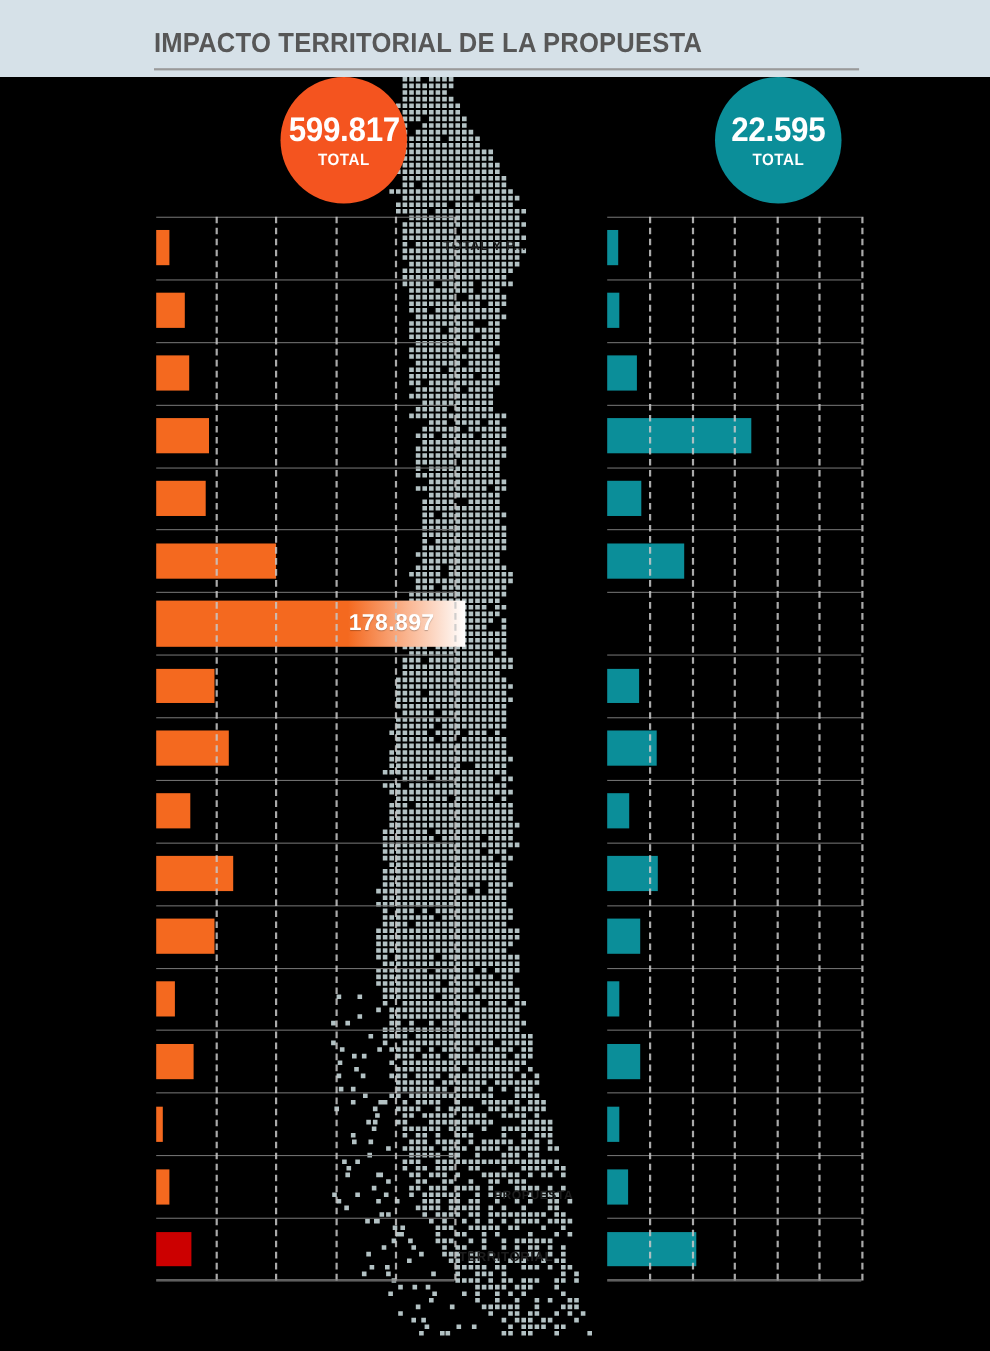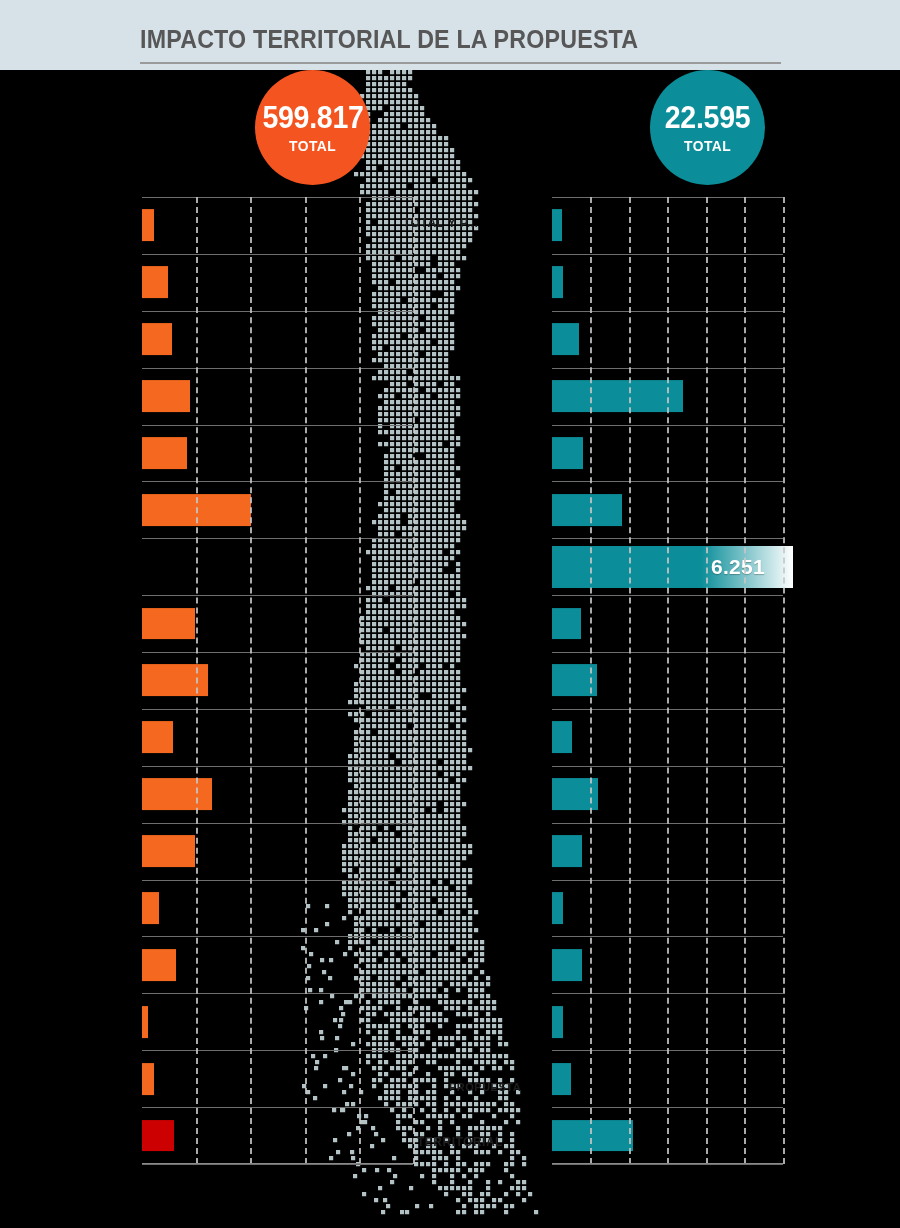--- a/index.html
+++ b/index.html
@@ -117,20 +117,24 @@
           <div class="bar" style="width: 30px; background: rgb(244, 105, 31);"></div>
         </div>
         <div class="row" style="top: 170.647px; height: 56.8824px;">
           <div class="bar" style="width: 48px; background: rgb(244, 105, 31);"></div>
         </div>
         <div class="row" style="top: 227.529px; height: 56.8824px;">
           <div class="bar" style="width: 45px; background: rgb(244, 105, 31);"></div>
         </div>
         <div class="row" style="top: 284.412px; height: 56.8824px;">
           <div class="bar" style="width: 109px; background: rgb(244, 105, 31);"></div>
+        </div>
+        <div class="row highlight" style="top: 341.294px; height: 56.8824px;">
+          <div class="bar" style="width: 281px; height: 42px; background: linear-gradient(to right, rgb(244, 105, 31) 0%, rgb(244, 105, 31) 62%, rgb(255, 255, 255) 100%);"></div>
+          <div class="bar-value" style="right: 18px;">178.897</div>
         </div>
         <div class="row" style="top: 398.176px; height: 56.8824px;">
           <div class="bar" style="width: 53px; background: rgb(244, 105, 31);"></div>
         </div>
         <div class="row" style="top: 455.059px; height: 56.8824px;">
           <div class="bar" style="width: 66px; background: rgb(244, 105, 31);"></div>
         </div>
         <div class="row" style="top: 511.941px; height: 56.8824px;">
           <div class="bar" style="width: 31px; background: rgb(244, 105, 31);"></div>
         </div>
@@ -194,24 +198,20 @@
           <div class="bar" style="width: 27px; background: rgb(11, 142, 153);"></div>
         </div>
         <div class="row" style="top: 170.647px; height: 56.8824px;">
           <div class="bar" style="width: 131px; background: rgb(11, 142, 153);"></div>
         </div>
         <div class="row" style="top: 227.529px; height: 56.8824px;">
           <div class="bar" style="width: 31px; background: rgb(11, 142, 153);"></div>
         </div>
         <div class="row" style="top: 284.412px; height: 56.8824px;">
           <div class="bar" style="width: 70px; background: rgb(11, 142, 153);"></div>
-        </div>
-        <div class="row highlight" style="top: 341.294px; height: 56.8824px;">
-          <div class="bar" style="width: 241px; height: 42px; background: linear-gradient(to right, rgb(11, 142, 153) 0%, rgb(11, 142, 153) 62%, rgb(255, 255, 255) 100%);"></div>
-          <div class="bar-value" style="right: 18px;">6.251</div>
         </div>
         <div class="row" style="top: 398.176px; height: 56.8824px;">
           <div class="bar" style="width: 29px; background: rgb(11, 142, 153);"></div>
         </div>
         <div class="row" style="top: 455.059px; height: 56.8824px;">
           <div class="bar" style="width: 45px; background: rgb(11, 142, 153);"></div>
         </div>
         <div class="row" style="top: 511.941px; height: 56.8824px;">
           <div class="bar" style="width: 20px; background: rgb(11, 142, 153);"></div>
         </div>

